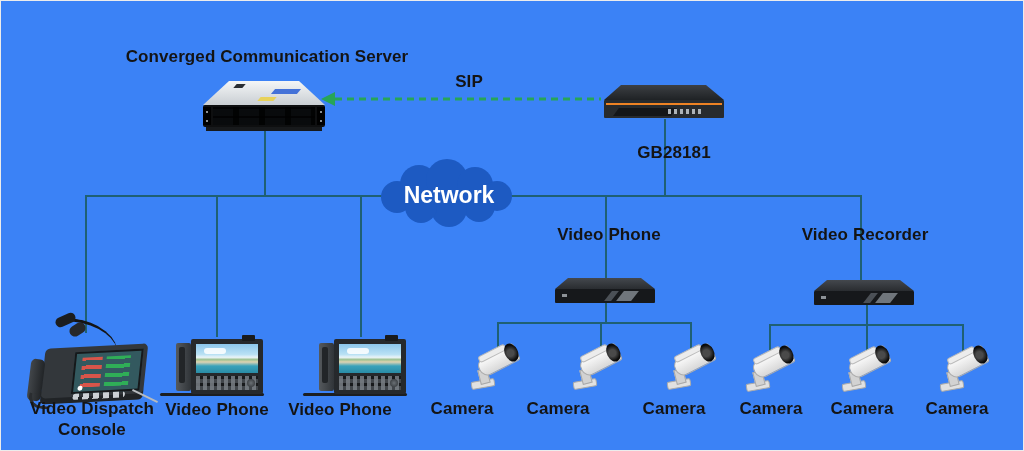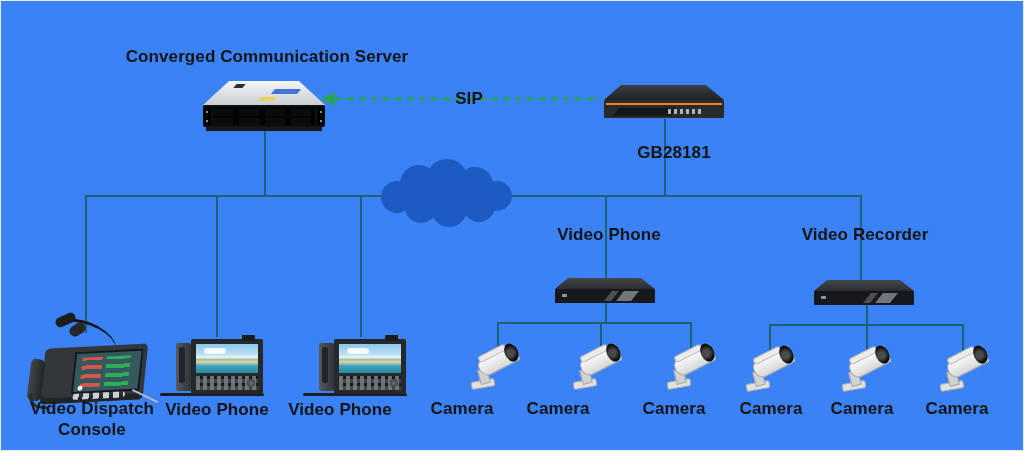--- a/index.html
+++ b/index.html
@@ -240,22 +240,23 @@
       <div class="abs cam-arm"></div>
       <div class="abs cam-body"></div>
   </div>
   <div class="dev cam" style="left:935px;top:346px">
     <div class="abs cam-foot"></div>
       <div class="abs cam-arm"></div>
       <div class="abs cam-body"></div>
   </div>
 
   <div class="lbl" style="left:266px;top:46px">Converged Communication Server</div>
-  <div class="lbl" style="left:468px;top:88px">SIP</div>
+  <div class="lbl" style="left:468px;top:71px">SIP</div>
   <div class="lbl" style="left:673px;top:142px">GB28181</div>
+  <div class="cloud-lbl" style="left:448px;top:181px">Network</div>
   <div class="lbl" style="left:608px;top:224px">Video Phone</div>
   <div class="lbl wrap" style="left:91px;top:397px;width:150px">Video Dispatch Console</div>
   <div class="lbl" style="left:864px;top:224px">Video Recorder</div>
   <div class="lbl" style="left:216px;top:399px">Video Phone</div>
   <div class="lbl" style="left:339px;top:399px">Video Phone</div>
   <div class="lbl" style="left:461px;top:398px">Camera</div>
   <div class="lbl" style="left:557px;top:398px">Camera</div>
   <div class="lbl" style="left:673px;top:398px">Camera</div>
   <div class="lbl" style="left:770px;top:398px">Camera</div>
   <div class="lbl" style="left:861px;top:398px">Camera</div>

